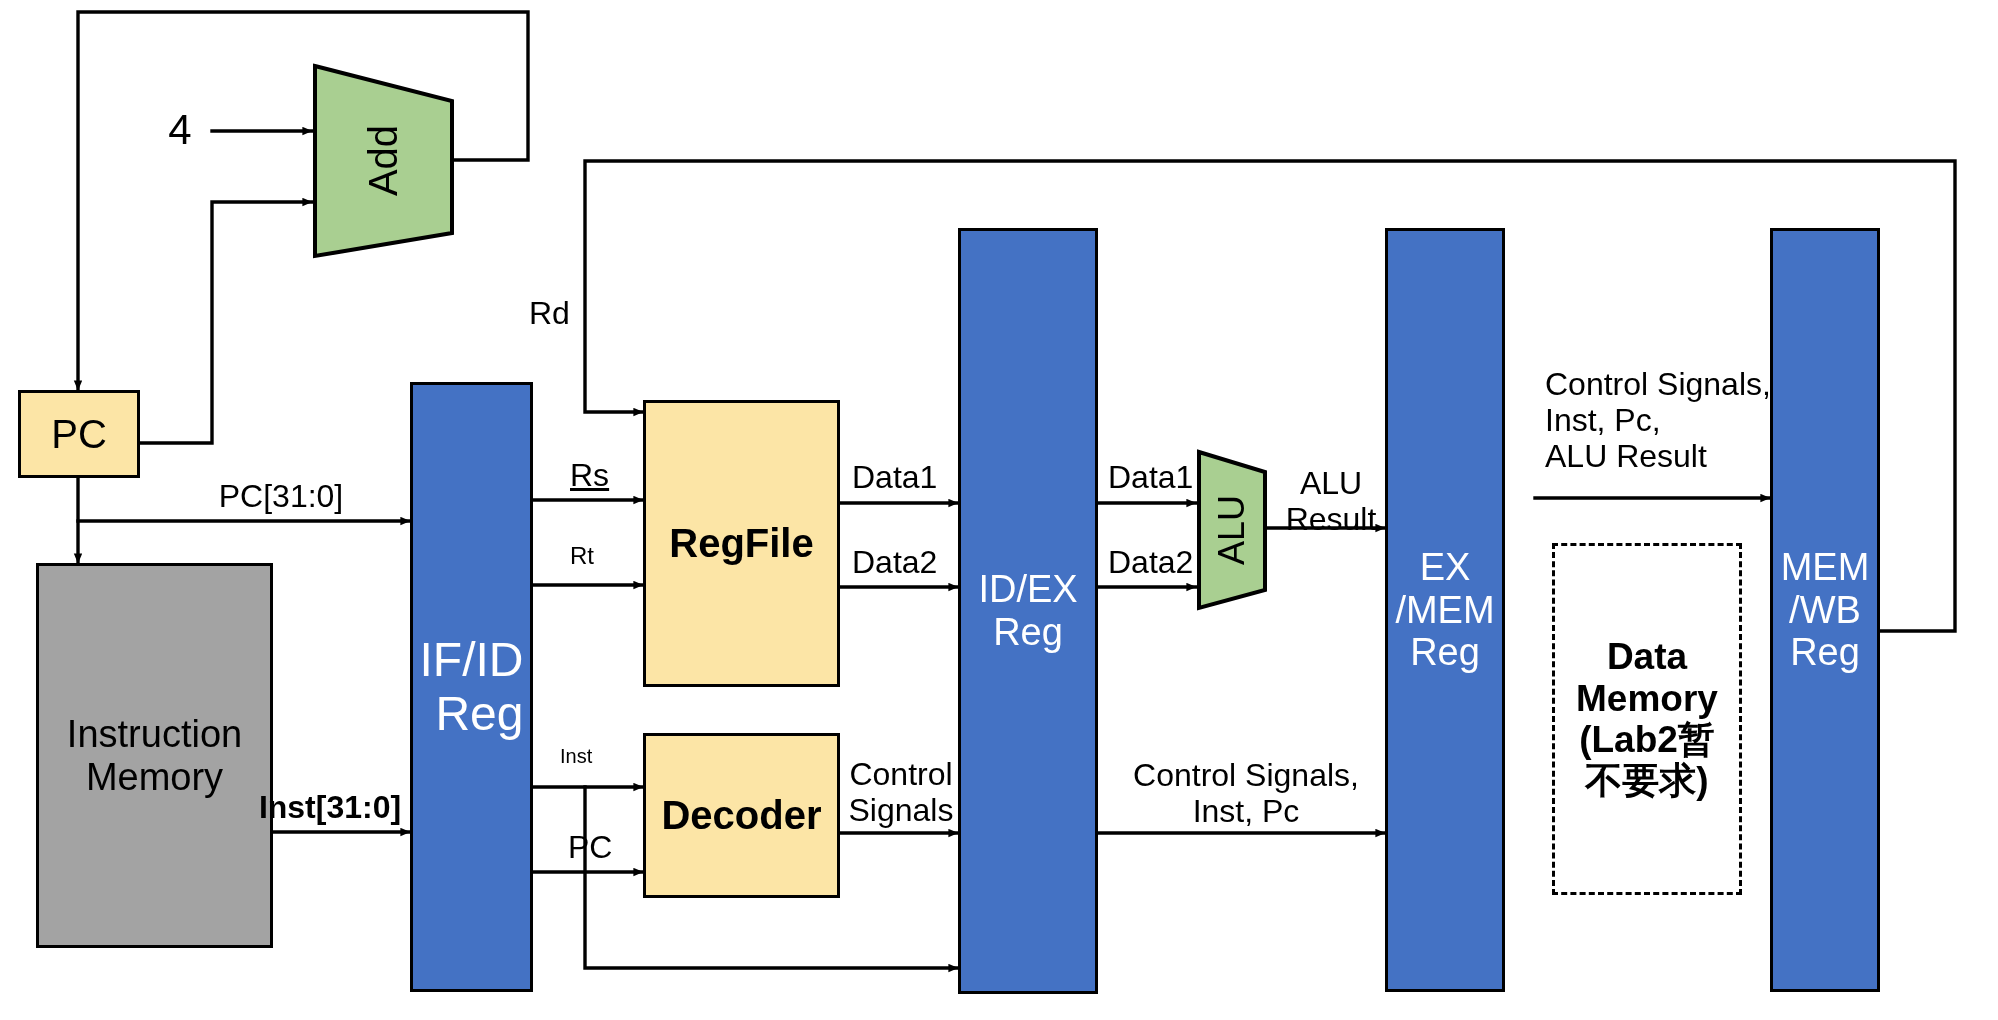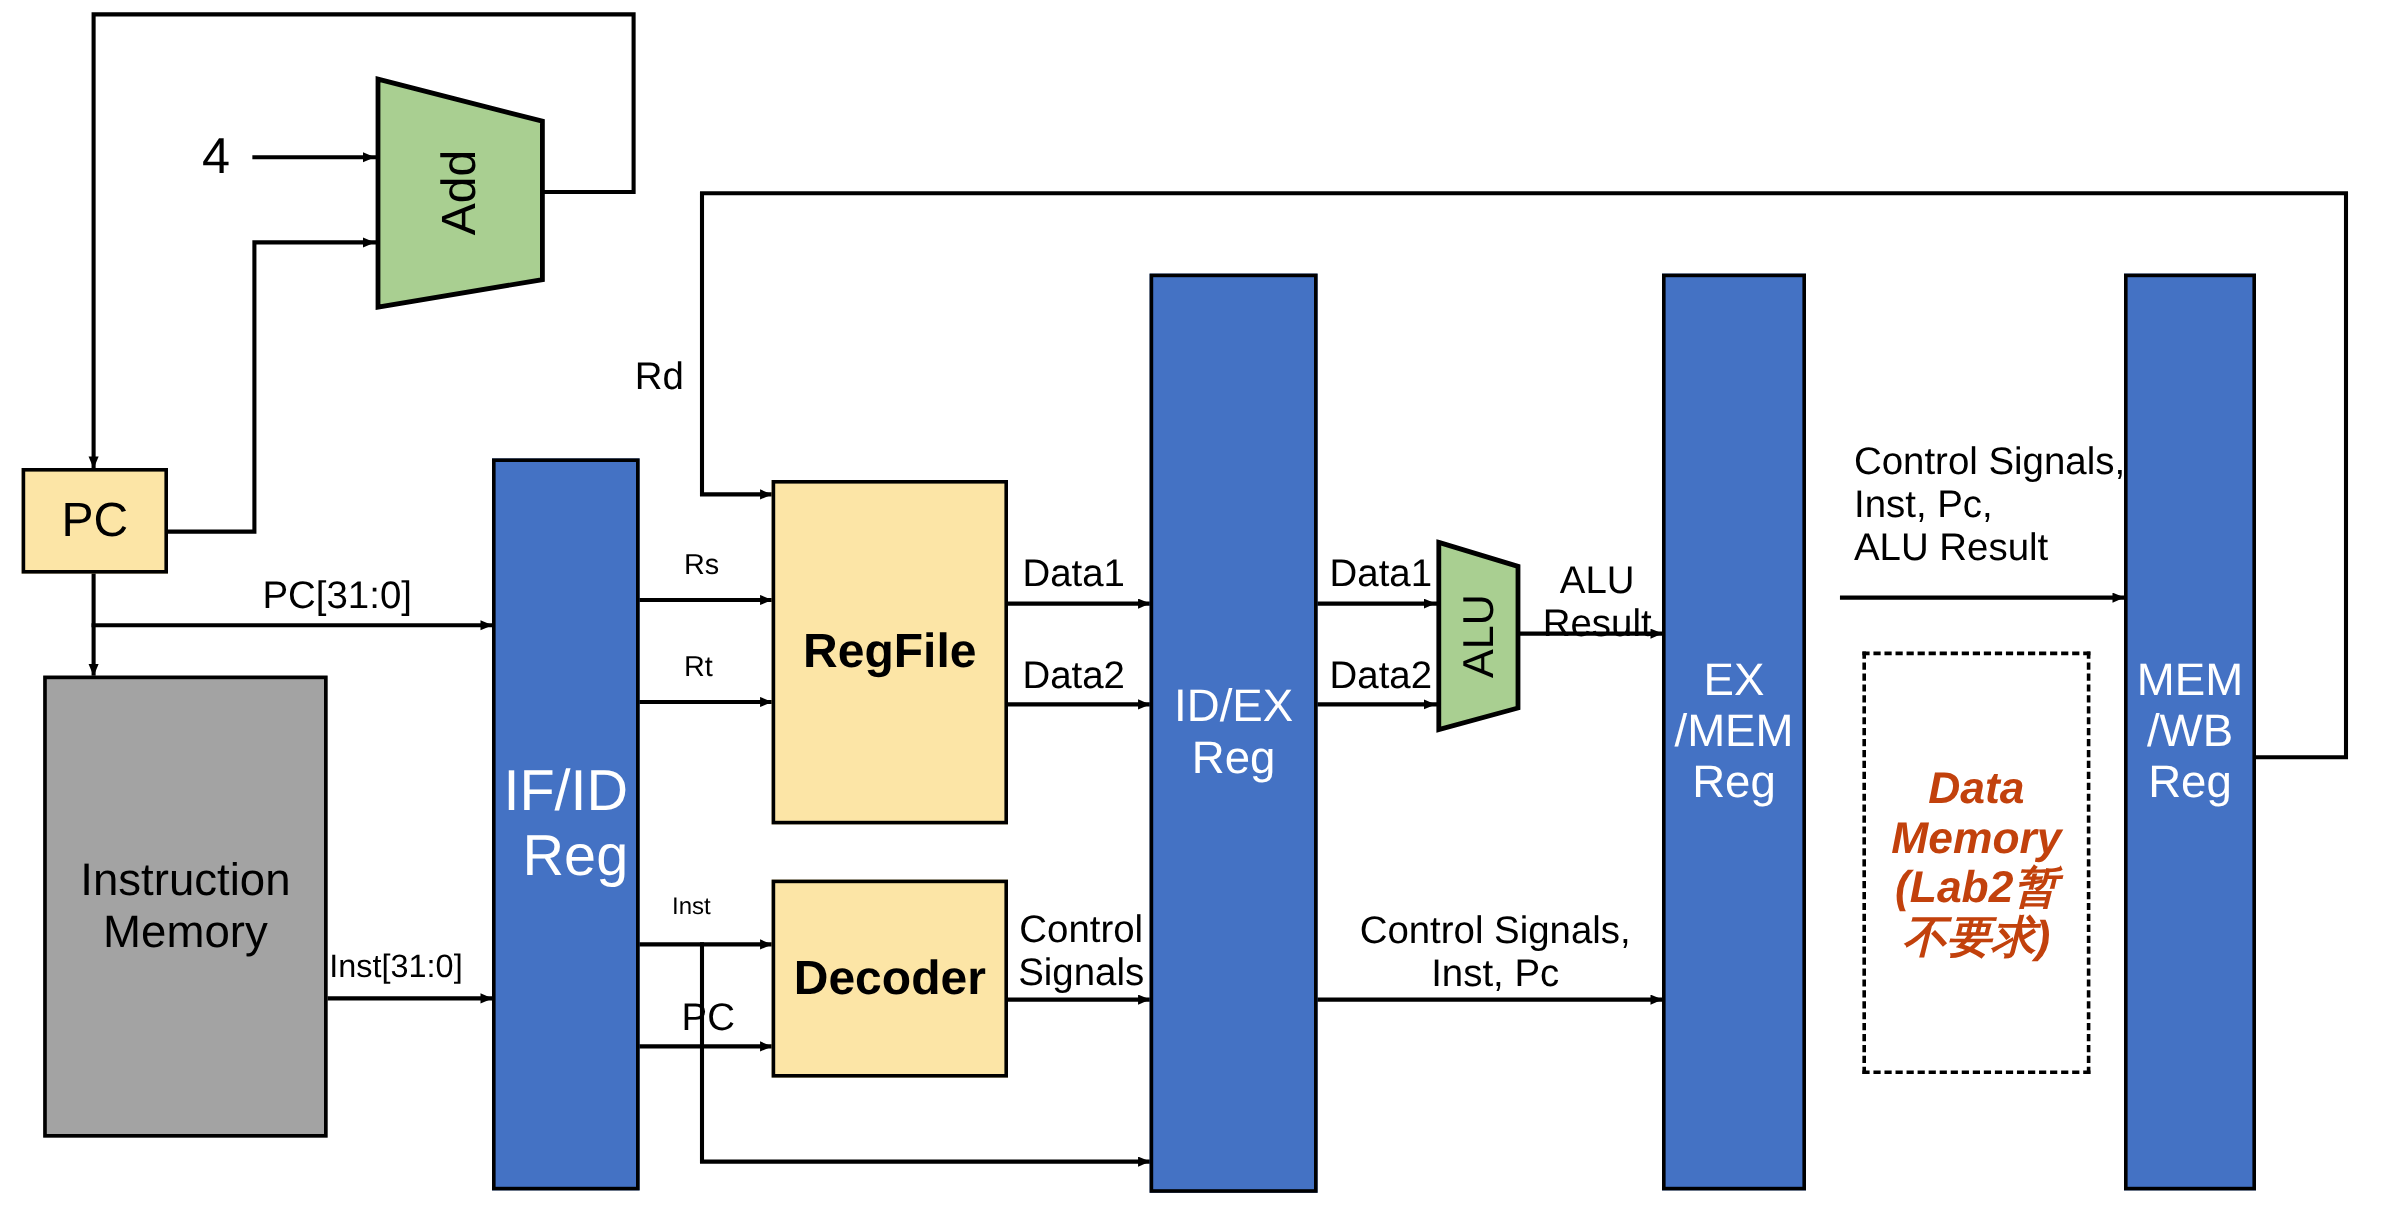--- a/index.html
+++ b/index.html
@@ -33,24 +33,23 @@
     justify-content: center;
     text-align: center;
     line-height: 1.12;
     white-space: pre-line;
   }
   .blk-yellow { background: #fce5a6; color: #000; }
   .blk-purple { background: #a3a3a3; color: #000; margin-left: 18px; }
   .blk-blue   { background: #4472c4; color: #ffffff; }
   .blk-dashed {
     background: #ffffff;
-    color: #c2410c;
+    color: #000000;
     border: 3px dashed #000000;
     font-weight: bold;
-    font-style: italic;
   }
   .trap {
     position: absolute;
     display: flex;
     align-items: center;
     justify-content: center;
   }
   .trap svg { position: absolute; left: 0; top: 0; }
   .trap .rotlab {
     position: relative;
@@ -180,25 +179,25 @@
     <svg width="72" height="164" viewBox="0 0 72 164" xmlns="http://www.w3.org/2000/svg">
       <polygon points="3,4 69,24 69,142 3,160" fill="#a9cf91" stroke="#000000" stroke-width="4"></polygon>
     </svg>
     <span class="rotlab" style="font-size:36px;">ALU</span>
   </div>
 
   <div class="lab lab-c" style="left:152px; top:106px; width:56px; font-size:42px;">4</div>
 
   <div class="lab lab-c" style="left:186px; top:479px; width:190px; font-size:32px;">PC[31:0]</div>
 
-  <div class="lab lab-c" style="left:240px; top:790px; width:180px; font-size:27px;">Inst[31:0]</div>
+  <div class="lab lab-c" style="left:240px; top:790px; width:180px; font-size:32px;font-weight:bold;">Inst[31:0]</div>
 
   <div class="lab lab-l" style="left:529px; top:296px; width:60px; font-size:32px;">Rd</div>
 
-  <div class="lab lab-l" style="left:570px; top:458px; width:60px; font-size:24px;">Rs</div>
+  <div class="lab lab-l" style="left:570px; top:458px; width:60px; font-size:32px;text-decoration:underline;">Rs</div>
 
   <div class="lab lab-l" style="left:570px; top:543px; width:60px; font-size:24px;">Rt</div>
 
   <div class="lab lab-l" style="left:852px; top:460px; width:120px; font-size:32px;">Data1</div>
 
   <div class="lab lab-l" style="left:852px; top:545px; width:120px; font-size:32px;">Data2</div>
 
   <div class="lab lab-l" style="left:1108px; top:460px; width:120px; font-size:32px;">Data1</div>
 
   <div class="lab lab-l" style="left:1108px; top:545px; width:120px; font-size:32px;">Data2</div>

